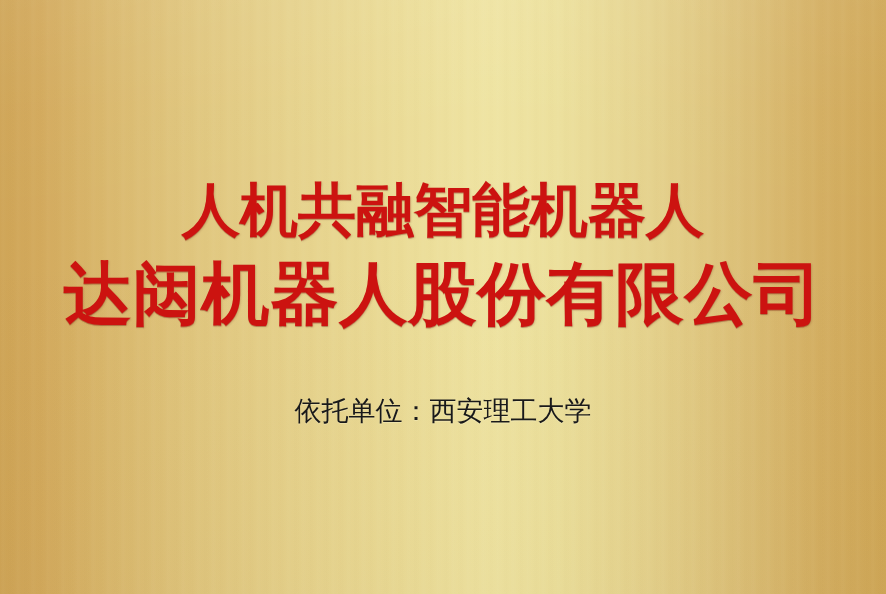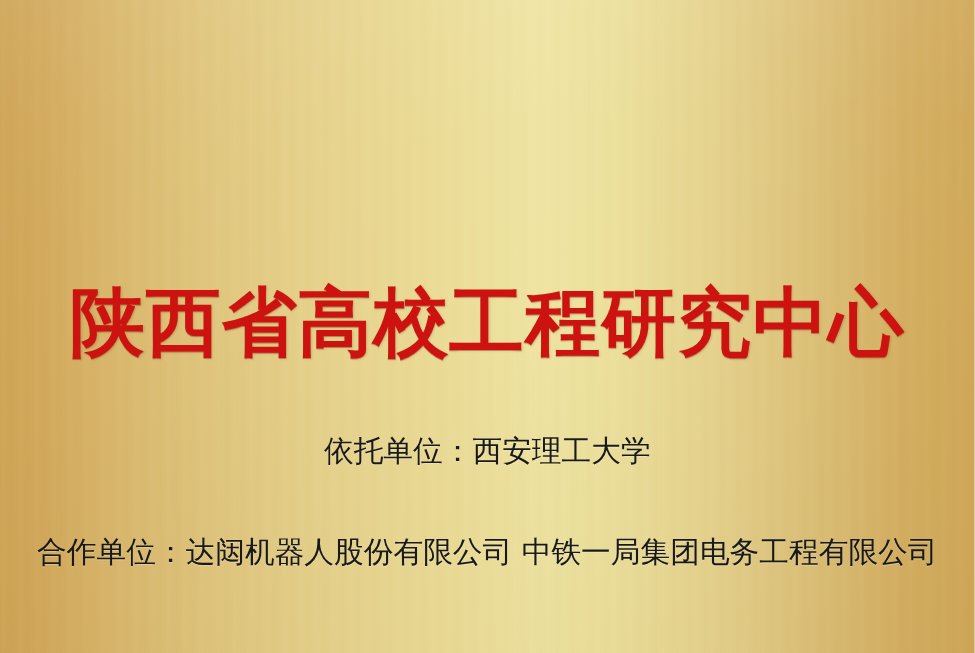--- a/index.html
+++ b/index.html
@@ -114,22 +114,22 @@
 </head>
 <body>
 
 <div id="plaque">
 
   <div id="sheen-v"></div>
   <div id="sheen-streaks"></div>
 
   <div id="content">
 
+    <div class="title-line" id="title-line-1">人机共融智能机器人</div>
 
-    <div class="title-line" id="title-line-2">陕西省高校工程研究中心</div>
+    <div class="title-line" id="title-line-2">达闼机器人股份有限公司</div>
 
     <div class="body-line" id="body-line-1">依托单位：西安理工大学</div>
 
 
-    <div class="body-line" id="body-line-3">合作单位：达闼机器人股份有限公司  中铁一局集团电务工程有限公司</div>
 
   </div>
 </div>
 
 </body></html>

